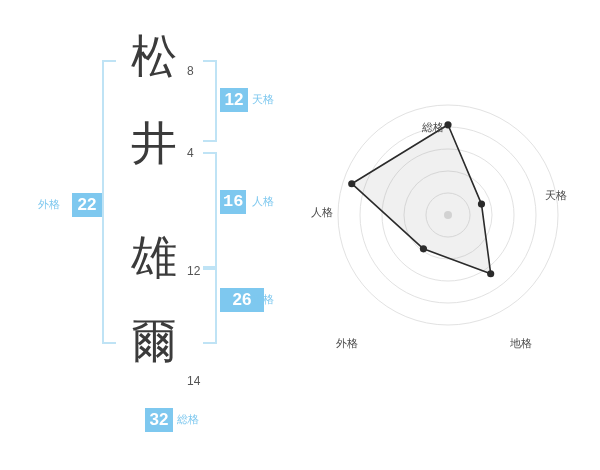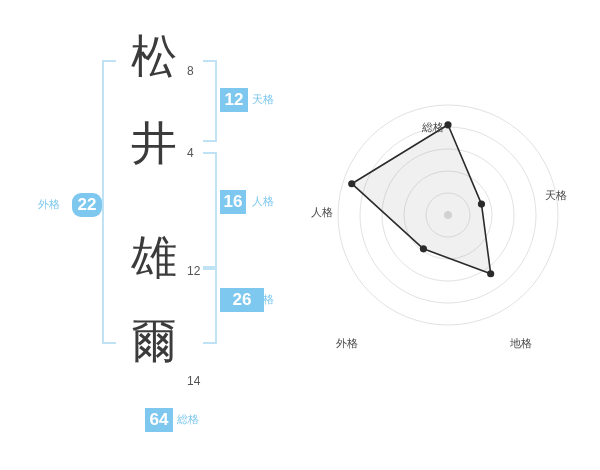--- a/index.html
+++ b/index.html
@@ -97,47 +97,47 @@
 </head>
 <body>
 
 <div id="root">
 
   <div class="name-panel">
 
     <div class="bracket-left" style="left:102px; top:60px; width:12px; height:280px;"></div>
 
     <span class="badge-label" style="left:38px; top:193px;">外格</span>
-    <div class="badge" style="left:72px; top:193px; width:30px;border-radius:9px;">22</div>
+    <div class="badge" style="left:72px; top:193px; width:30px;">22</div>
 
     <span class="kanji" style="left:131px; top:33px;">松</span>
     <span class="stroke-num" style="left:187px; top:64px;">8</span>
 
     <div class="bracket-right" style="left:203px; top:60px; width:12px; height:78px;"></div>
     <div class="badge" style="left:220px; top:88px; width:28px;">12</div>
     <span class="badge-label" style="left:252px; top:88px;">天格</span>
 
     <span class="kanji" style="left:131px; top:120px;">井</span>
     <span class="stroke-num" style="left:187px; top:146px;">4</span>
 
     <div class="bracket-right" style="left:203px; top:152px; width:12px; height:112px;"></div>
-    <div class="badge" style="left:220px; top:190px; width:16px;">16</div>
+    <div class="badge" style="left:220px; top:190px; width:16px;font-family:Liberation Mono, monospace;">16</div>
     <span class="badge-label" style="left:252px; top:190px;">人格</span>
 
     <span class="kanji" style="left:131px; top:234px;">雄</span>
     <span class="stroke-num" style="left:187px; top:264px;">12</span>
 
     <div class="bracket-right" style="left:203px; top:268px; width:12px; height:72px;"></div>
     <div class="badge" style="left:220px; top:288px; width:44px;">26</div>
     <span class="badge-label" style="left:252px; top:288px;">地格</span>
 
     <span class="kanji" style="left:131px; top:318px;">爾</span>
     <span class="stroke-num" style="left:187px; top:346px;margin-top:28px;">14</span>
 
-    <div class="badge" style="left:145px; top:408px; width:28px;">64</div>
+    <div class="badge" style="left:145px; top:408px; width:28px;">32</div>
     <span class="badge-label" style="left:177px; top:408px;">総格</span>
   </div>
 
   <div class="chart-panel">
     <svg id="radar-svg" width="300" height="400" viewBox="0 0 300 400" style="position:absolute; left:0; top:35px;">
         <circle cx="148" cy="180" r="110" fill="none" stroke="#e2e2e2" stroke-width="1"></circle>
         <circle cx="148" cy="180" r="88" fill="none" stroke="#e2e2e2" stroke-width="1"></circle>
         <circle cx="148" cy="180" r="66" fill="none" stroke="#e2e2e2" stroke-width="1"></circle>
         <circle cx="148" cy="180" r="44" fill="none" stroke="#e2e2e2" stroke-width="1"></circle>
         <circle cx="148" cy="180" r="22" fill="none" stroke="#e2e2e2" stroke-width="1"></circle>

